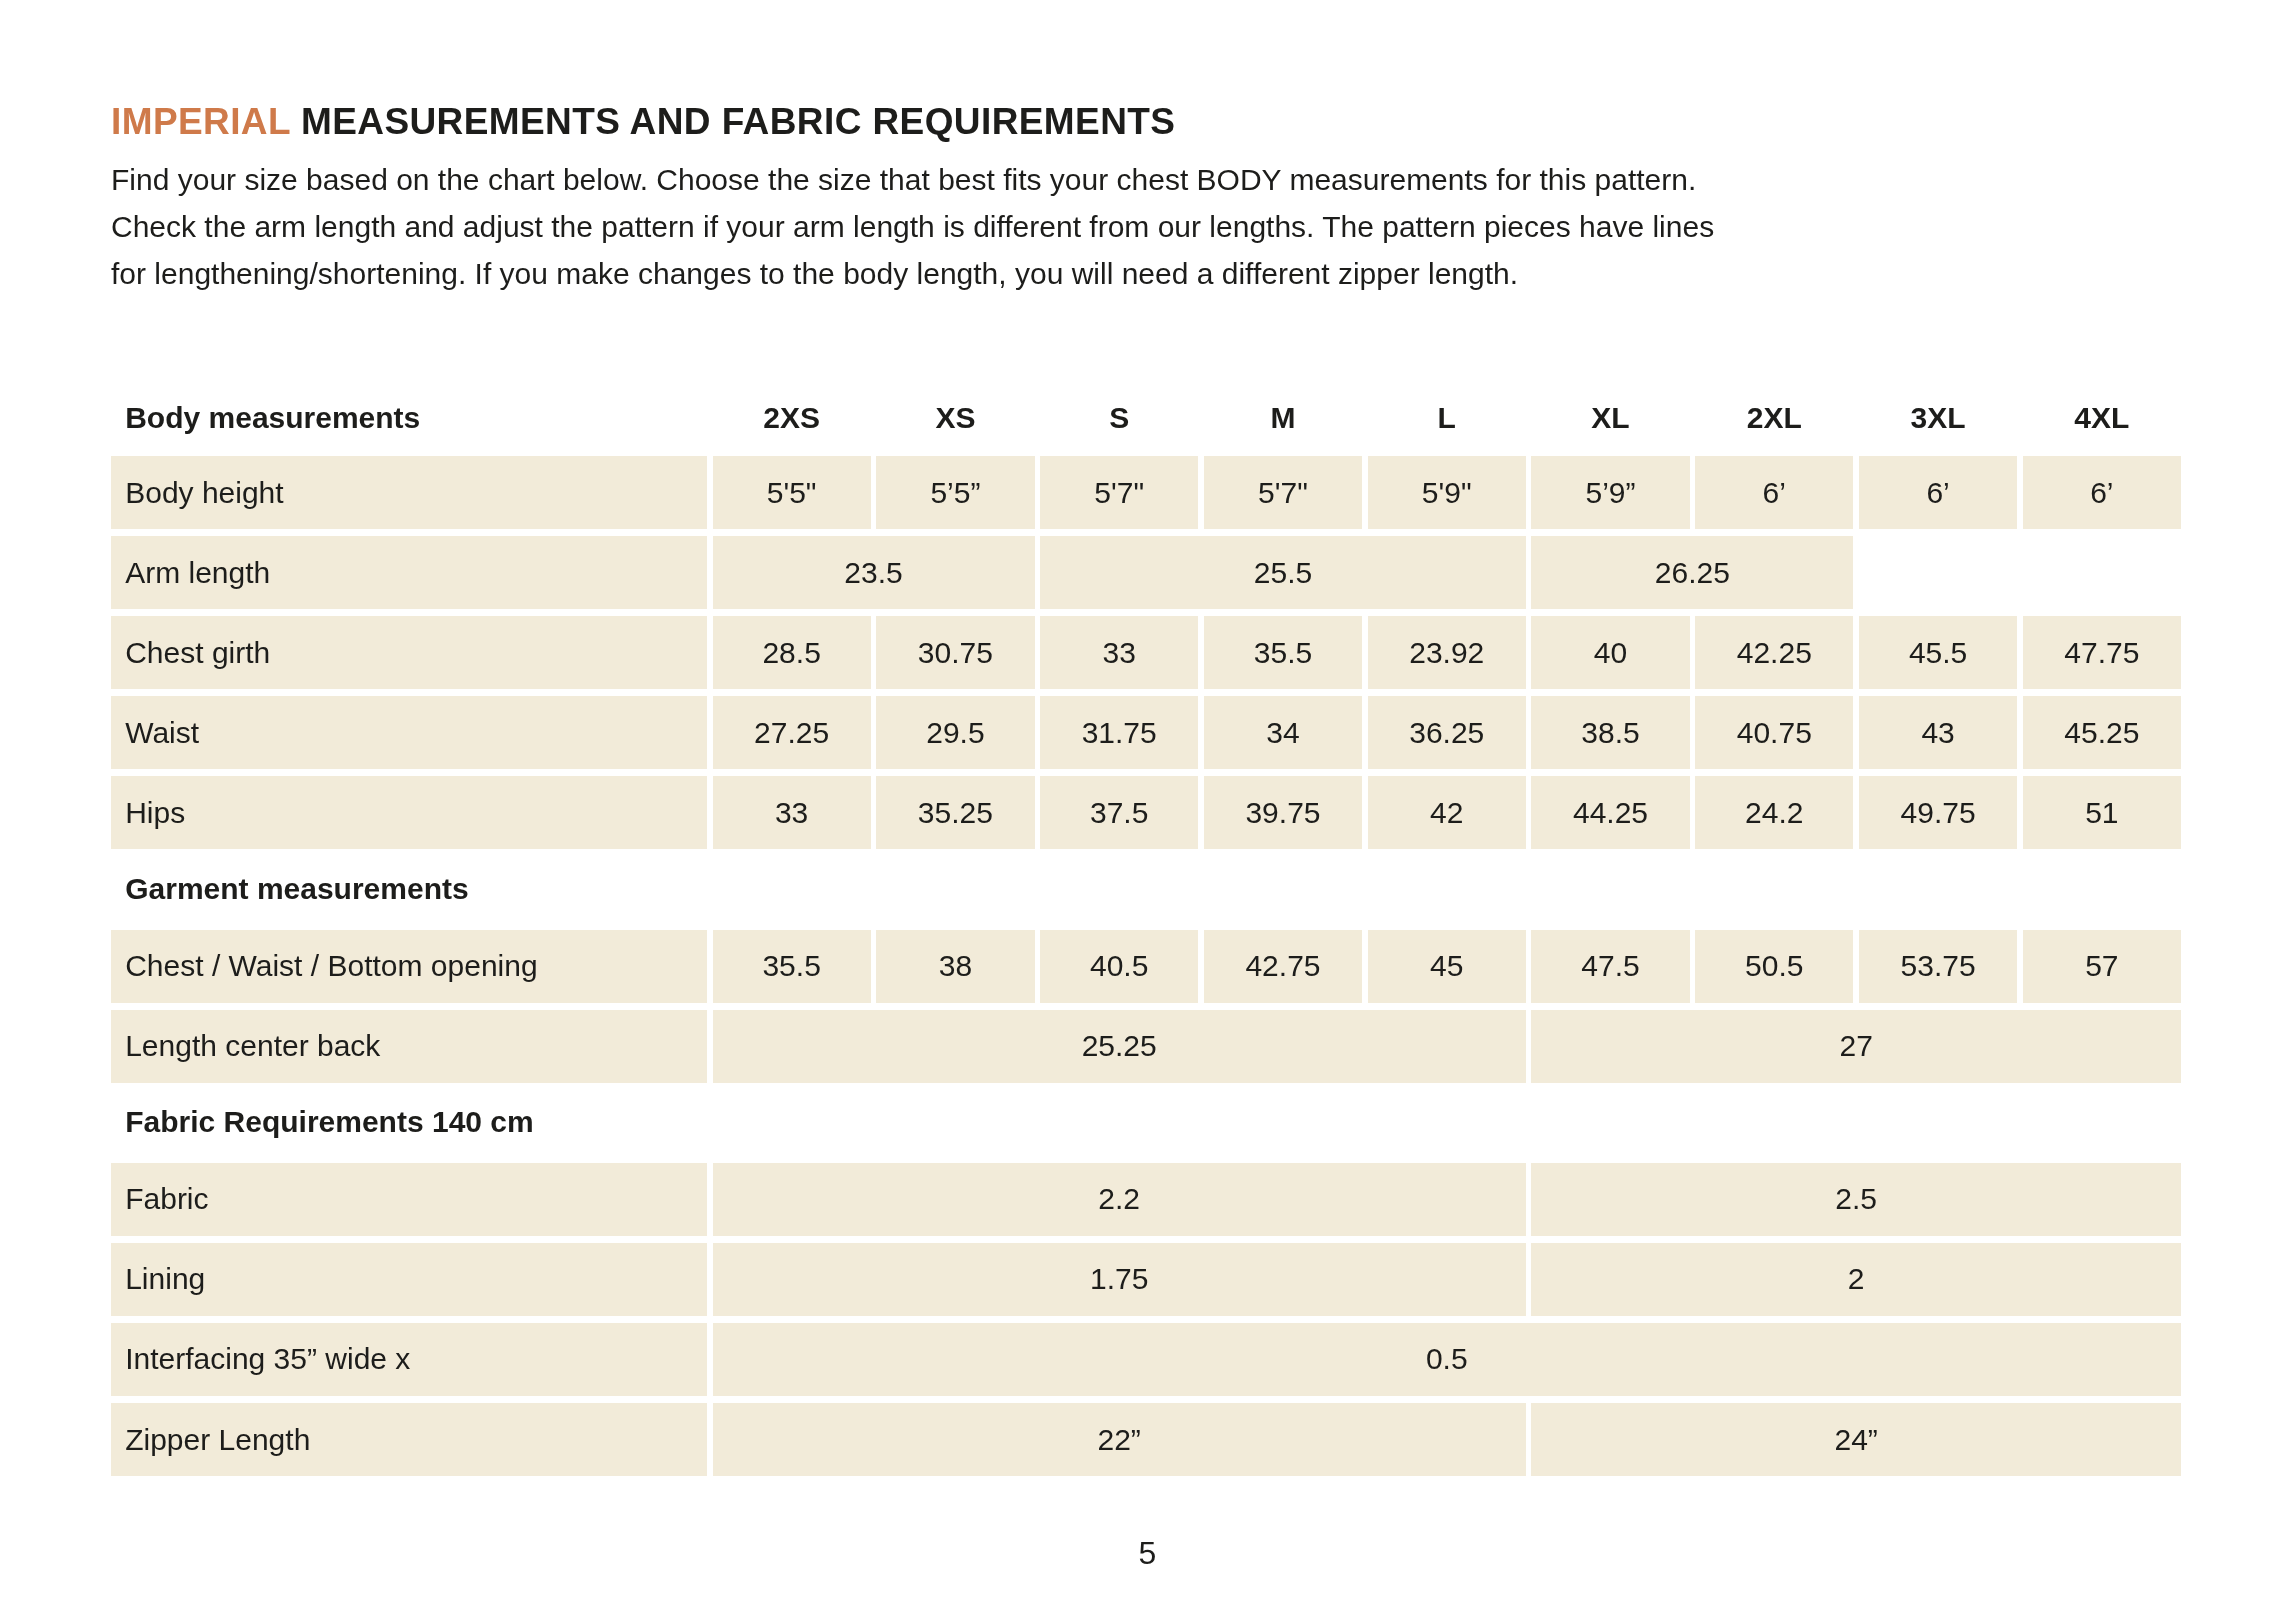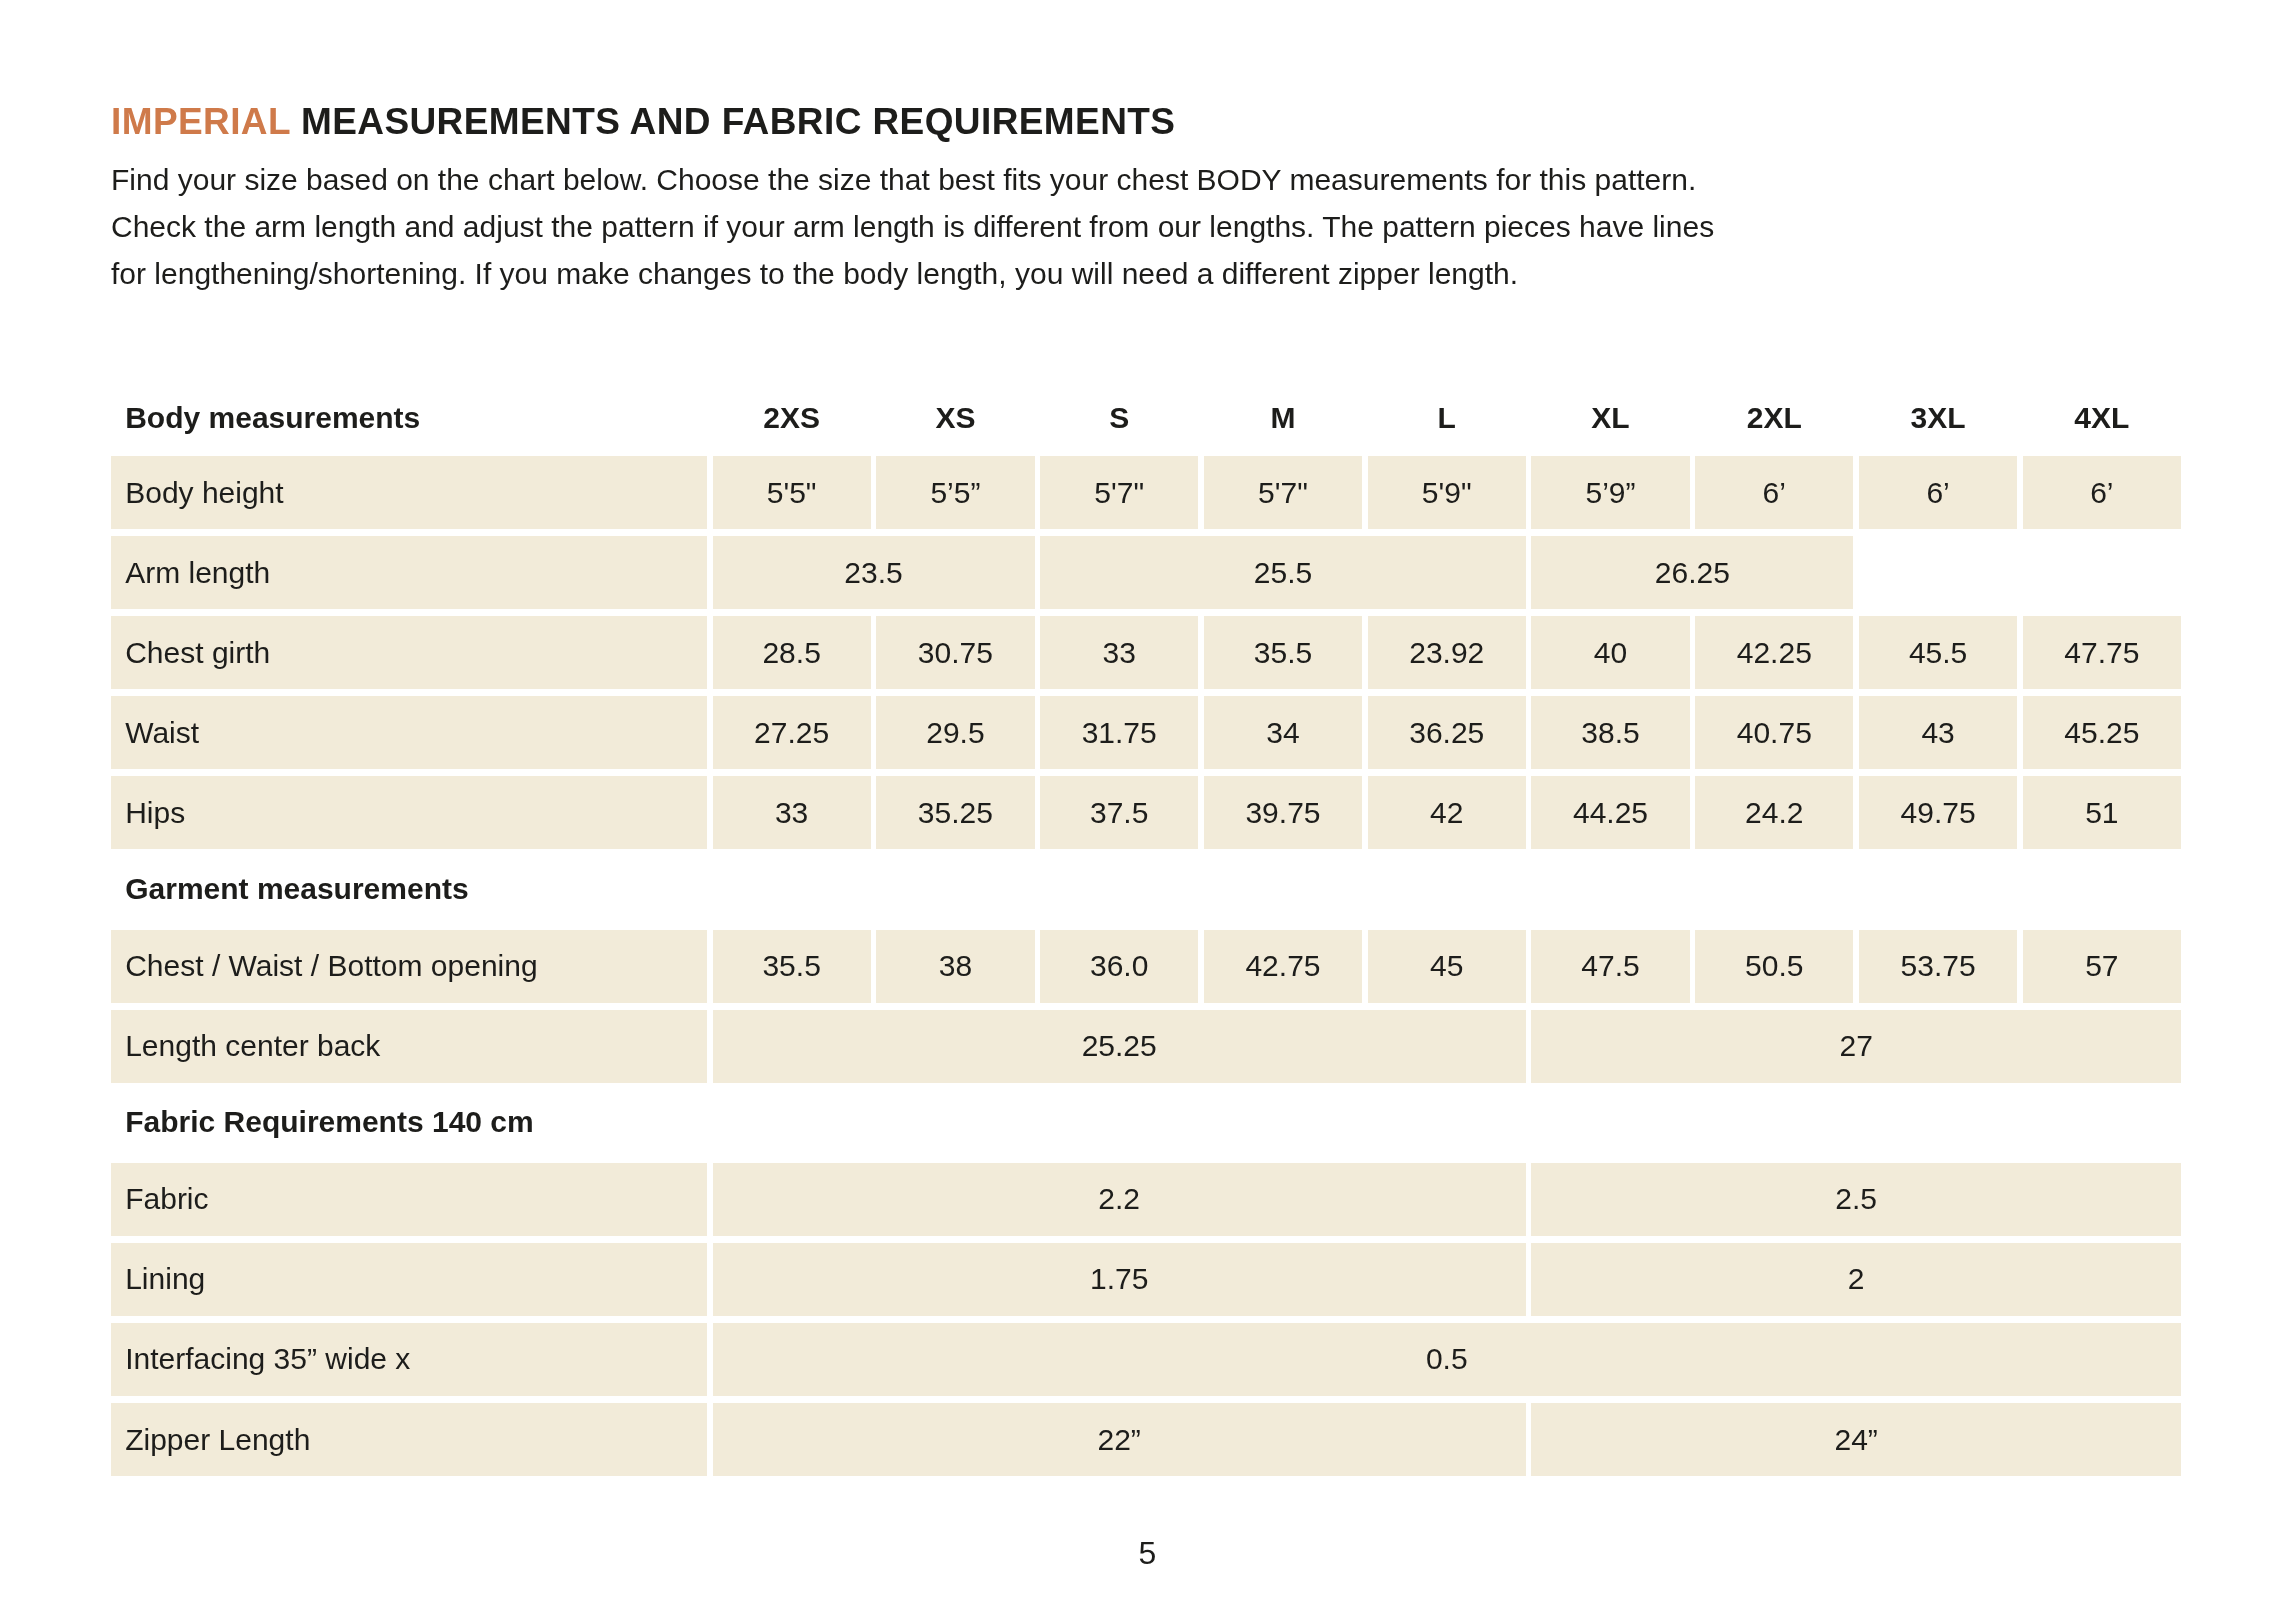--- a/index.html
+++ b/index.html
@@ -173,21 +173,21 @@
     </div>
 
     <div class="trow section">
       <div class="section-label">Garment measurements</div>
     </div>
 
     <div class="trow">
       <div class="cell label">Chest / Waist / Bottom opening</div>
       <div class="cell">35.5</div>
       <div class="cell">38</div>
-      <div class="cell">36.0</div>
+      <div class="cell">40.5</div>
       <div class="cell">42.75</div>
       <div class="cell">45</div>
       <div class="cell">47.5</div>
       <div class="cell">50.5</div>
       <div class="cell">53.75</div>
       <div class="cell">57</div>
     </div>
 
     <div class="trow">
       <div class="cell label">Length center back</div>

